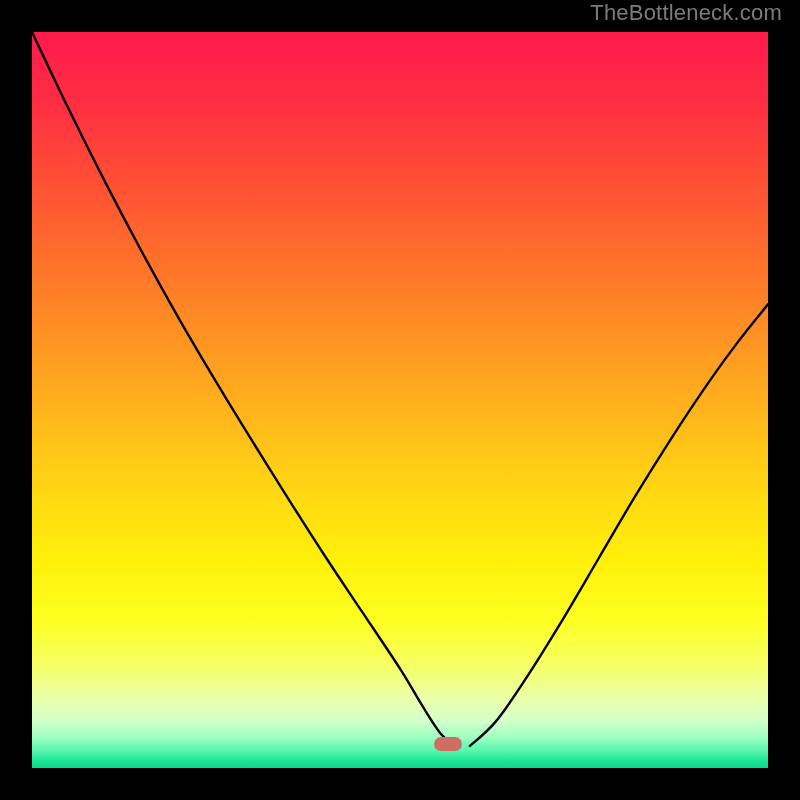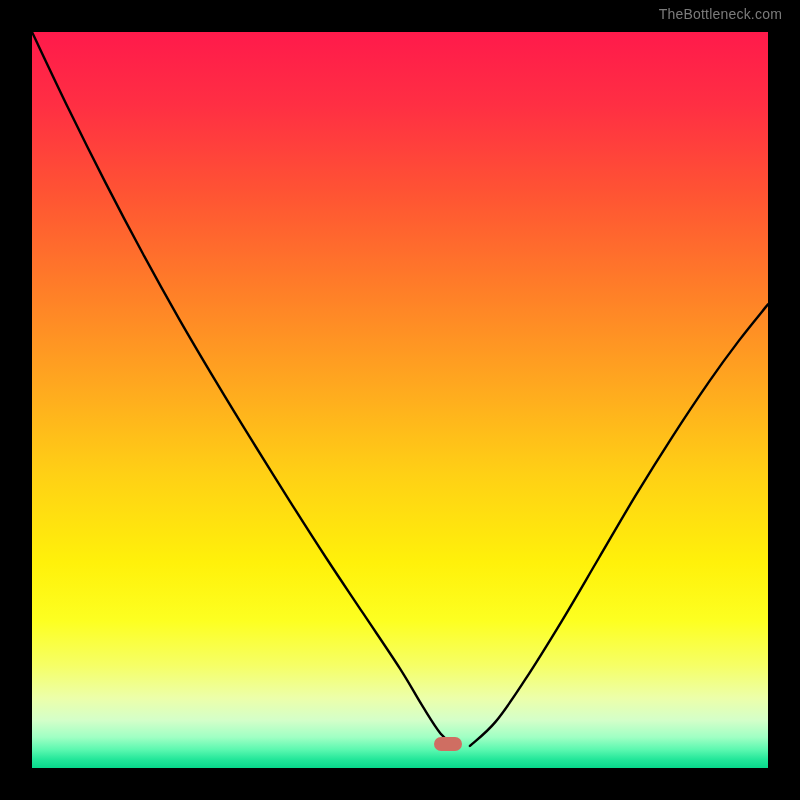--- a/index.html
+++ b/index.html
@@ -26,24 +26,24 @@
     width: 736px;
     height: 736px;
     overflow: hidden;
   }
   .gradient {
     position: absolute;
     inset: 0;
   }
   .watermark {
     position: absolute;
-    top: 6px;
+    top: 0;
     right: 18px;
     color: #7b7b7b;
-    font-size: 14px;
+    font-size: 22px;
     letter-spacing: 0.2px;
     font-weight: 400;
     margin-left: 46px;
   }
   .marker {
     position: absolute;
     width: 28px;
     height: 14px;
     border-radius: 7px;
     background: #cf6e62;

